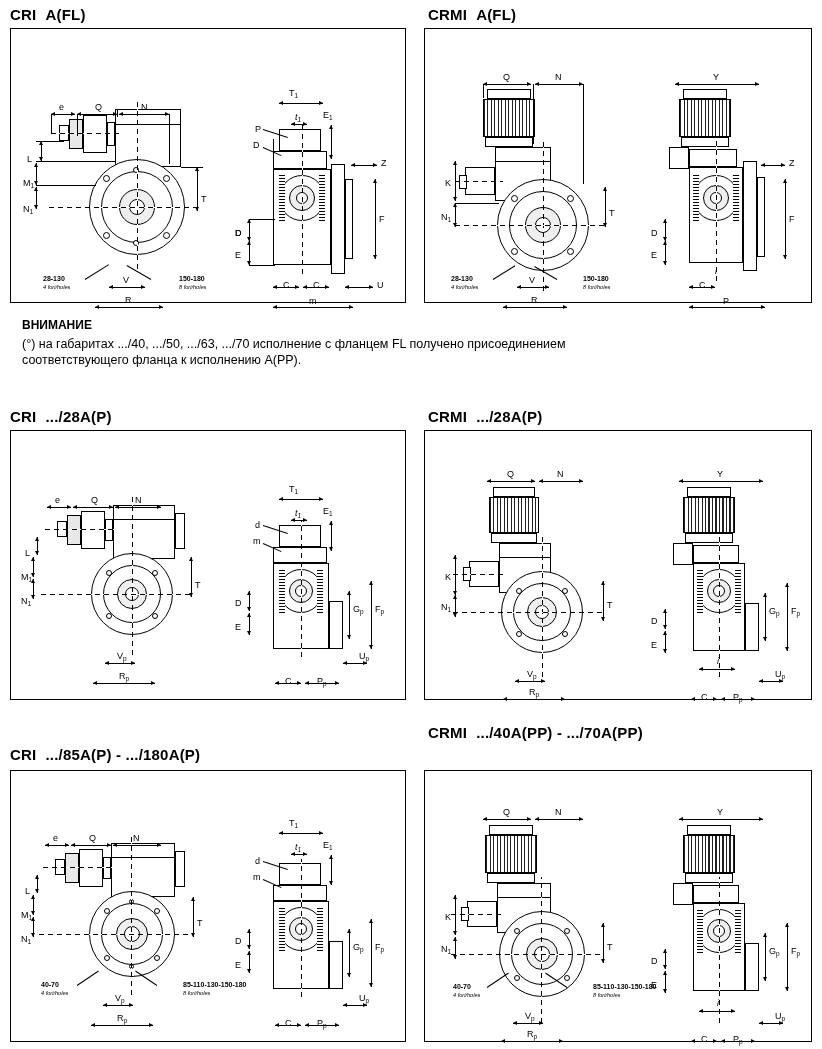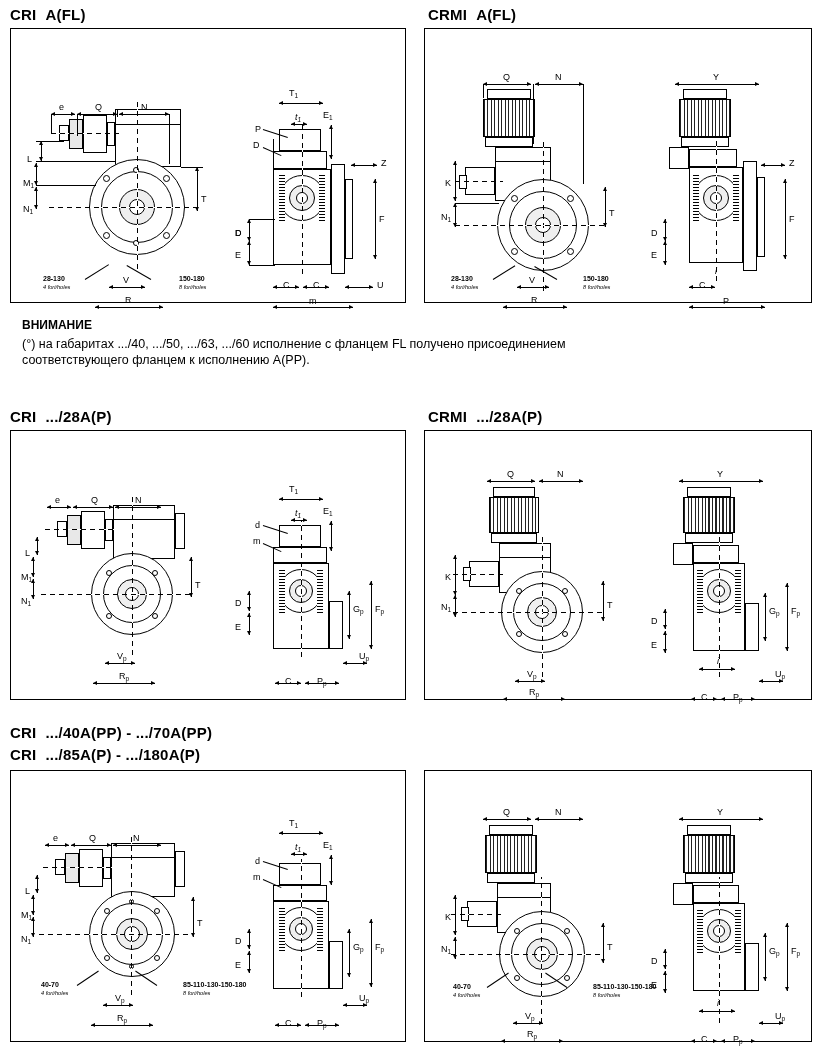--- a/index.html
+++ b/index.html
@@ -296,22 +296,22 @@
 
       <div class="dim" style="left:264px; top:258px; width:26px;"></div>
       <div class="lbl" style="left:274px; top:252px;">C</div>
       <div class="dim" style="left:264px; top:278px; width:76px;"></div>
       <div class="lbl" style="left:298px; top:268px;">P</div>
     </div>
   </div>
 
   <div style="position:absolute; left:22px; top:318px; width:800px;">
     <div class="warn-title">ВНИМАНИЕ</div>
-    <div class="warn-body" style="margin-top:4px;">(°) на габаритах .../40, .../50, .../63, .../60 исполнение с фланцем FL получено присоединением</div>
-    <div class="warn-body">соответствующего фланцем к исполнению A(PP).</div>
+    <div class="warn-body" style="margin-top:4px;">(°) на габаритах .../40, .../50, .../63, .../70 исполнение с фланцем FL получено присоединением</div>
+    <div class="warn-body">соответствующего фланца к исполнению A(PP).</div>
   </div>
 
   <div class="sec-title" style="left:10px; top:408px; position:absolute;">
     <span>CRI</span><span class="gap"></span><span>.../28A(P)</span>
   </div>
   <div class="sec-title" style="left:428px; top:408px; position:absolute;">
     <span>CRMI</span><span class="gap"></span><span>.../28A(P)</span>
   </div>
 
   <div class="fig" style="left:10px; top:430px; width:396px; height:270px;">
@@ -476,25 +476,25 @@
       <div class="dim" style="left:334px; top:250px; width:24px;"></div>
       <div class="lbl" style="left:350px; top:239px;"><span>U</span><span class="sub">p</span></div>
 
       <div class="dim" style="left:266px; top:268px; width:26px;"></div>
       <div class="lbl" style="left:276px; top:262px;">C</div>
       <div class="dim" style="left:296px; top:268px; width:34px;"></div>
       <div class="lbl" style="left:308px; top:262px;"><span>P</span><span class="sub">p</span></div>
     </div>
   </div>
 
-  <div class="sec-title" style="left:10px; top:724px; position:absolute;">
-    <span>CRI</span><span class="gap"></span><span>.../40A(PP) - .../70A(PP)</span>
-  </div>
   <div class="sec-title" style="left:10px; top:746px; position:absolute;">
     <span>CRI</span><span class="gap"></span><span>.../85A(P) - .../180A(P)</span>
+  </div>
+  <div class="sec-title" style="left:428px; top:724px; position:absolute;">
+    <span>CRMI</span><span class="gap"></span><span>.../40A(PP) - .../70A(PP)</span>
   </div>
 
   <div class="fig" style="left:10px; top:770px; width:396px; height:272px;">
     <div class="inner">
 
       <div class="box" style="left:44px; top:88px; width:10px; height:16px;"></div>
       <div class="boxg" style="left:54px; top:82px; width:14px; height:30px;"></div>
       <div class="box" style="left:68px; top:78px; width:24px; height:38px;"></div>
       <div class="box" style="left:92px; top:86px; width:8px; height:22px;"></div>
       <div class="box" style="left:100px; top:72px; width:64px; height:54px;"></div>

